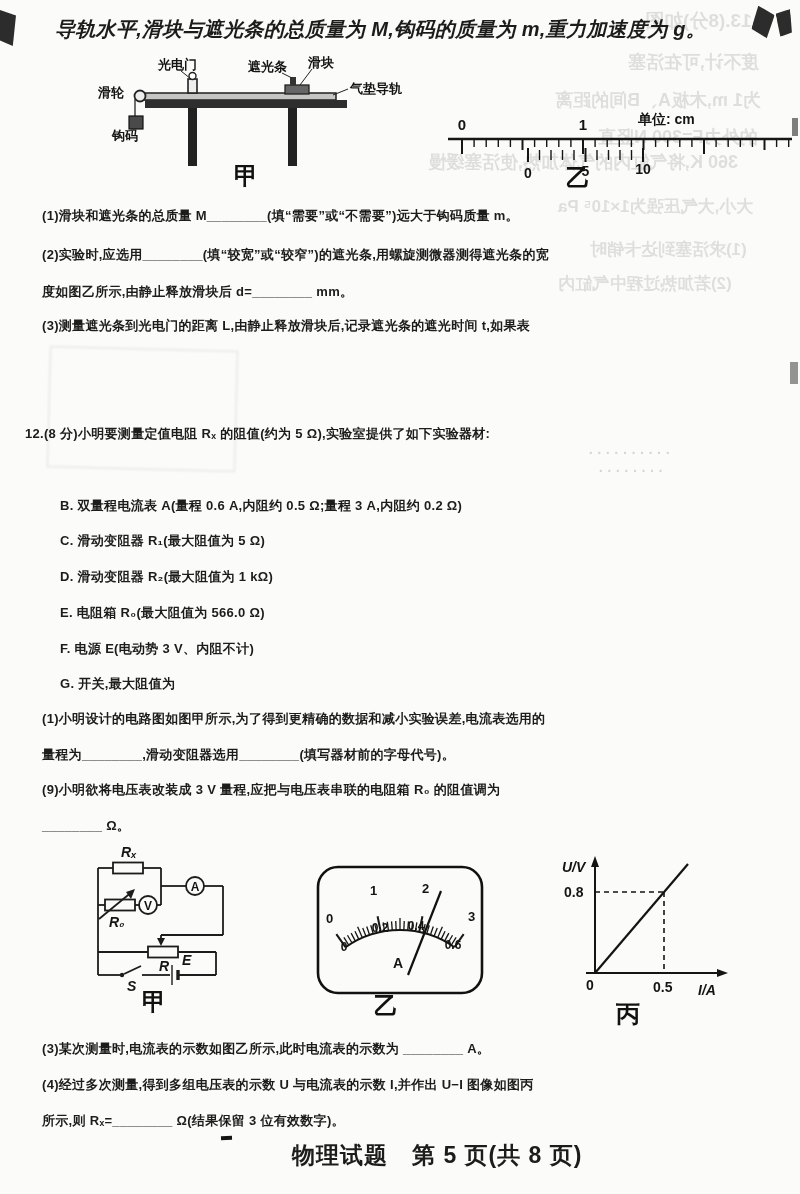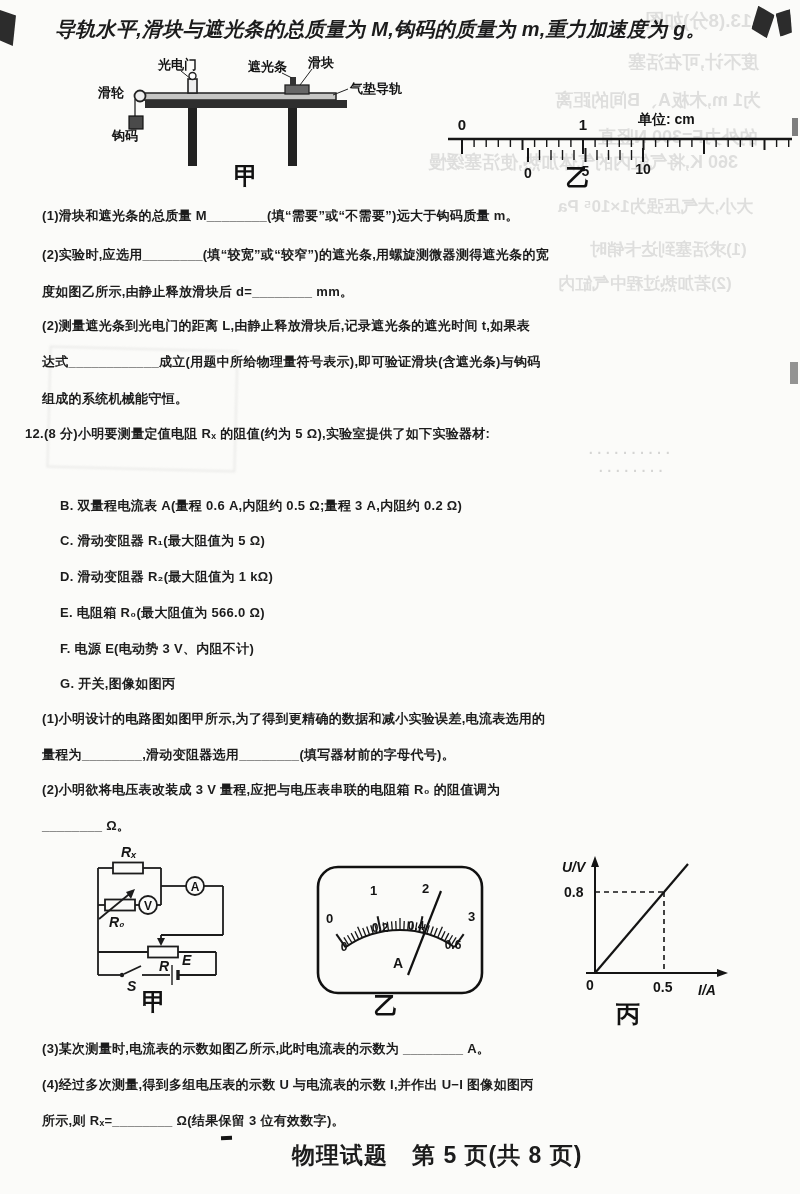--- a/index.html
+++ b/index.html
@@ -39,34 +39,32 @@
   <div class="smudge" style="left:753px;top:7px;width:20px;height:30px;transform:rotate(12deg);clip-path:polygon(10% 0,100% 20%,85% 100%,0 80%)"></div>
   <div class="smudge" style="left:777px;top:10px;width:15px;height:26px;transform:rotate(-8deg);clip-path:polygon(0 10%,100% 0,90% 90%,10% 100%)"></div>
   <div class="smudge" style="left:792px;top:118px;width:6px;height:18px;opacity:.6"></div>
   <div class="smudge" style="left:790px;top:362px;width:8px;height:22px;opacity:.5"></div>
   <div class="smudge" style="left:221px;top:1136px;width:11px;height:4px;transform:rotate(-2deg);background:#151515"></div>
 
   <div class="tl intro" style="left:55px;top:16px">导轨水平,滑块与遮光条的总质量为 M,钩码的质量为 m,重力加速度为 g。</div>
   <div class="tl" style="left:42px;top:207px">(1)滑块和遮光条的总质量 M________(填“需要”或“不需要”)远大于钩码质量 m。</div>
   <div class="tl" style="left:42px;top:246px">(2)实验时,应选用________(填“较宽”或“较窄”)的遮光条,用螺旋测微器测得遮光条的宽</div>
   <div class="tl" style="left:42px;top:283px">度如图乙所示,由静止释放滑块后 d=________ mm。</div>
-  <div class="tl" style="left:42px;top:317px">(2)测量遮光条到光电门的距离 L,由静止释放滑块后,记录遮光条的遮光时间 t,如果表</div>
-  <div class="tl" style="left:42px;top:353px">达式____________成立(用题中所给物理量符号表示),即可验证滑块(含遮光条)与钩码</div>
-  <div class="tl" style="left:42px;top:390px">组成的系统机械能守恒。</div>
+  <div class="tl" style="left:42px;top:317px">(3)测量遮光条到光电门的距离 L,由静止释放滑块后,记录遮光条的遮光时间 t,如果表</div>
 
   <div class="tl" style="left:25px;top:425px">12.(8 分)小明要测量定值电阻 Rₓ 的阻值(约为 5 Ω),实验室提供了如下实验器材:</div>
   <div class="tl" style="left:60px;top:497px">B. 双量程电流表 A(量程 0.6 A,内阻约 0.5 Ω;量程 3 A,内阻约 0.2 Ω)</div>
   <div class="tl" style="left:60px;top:532px">C. 滑动变阻器 R₁(最大阻值为 5 Ω)</div>
   <div class="tl" style="left:60px;top:568px">D. 滑动变阻器 R₂(最大阻值为 1 kΩ)</div>
   <div class="tl" style="left:60px;top:604px">E. 电阻箱 R₀(最大阻值为 566.0 Ω)</div>
   <div class="tl" style="left:60px;top:640px">F. 电源 E(电动势 3 V、内阻不计)</div>
-  <div class="tl" style="left:60px;top:675px">G. 开关,图像如图丙</div>
+  <div class="tl" style="left:60px;top:675px">G. 开关,最大阻值为</div>
   <div class="tl" style="left:42px;top:710px">(1)小明设计的电路图如图甲所示,为了得到更精确的数据和减小实验误差,电流表选用的</div>
   <div class="tl" style="left:42px;top:746px">量程为________,滑动变阻器选用________(填写器材前的字母代号)。</div>
-  <div class="tl" style="left:42px;top:781px">(2)小明欲将电压表改装成 3 V 量程,应把与电压表串联的电阻箱 R₀ 的阻值调为</div>
+  <div class="tl" style="left:42px;top:781px">(9)小明欲将电压表改装成 3 V 量程,应把与电压表串联的电阻箱 R₀ 的阻值调为</div>
   <div class="tl" style="left:42px;top:817px">________ Ω。</div>
   <div class="tl" style="left:42px;top:1040px">(3)某次测量时,电流表的示数如图乙所示,此时电流表的示数为 ________ A。</div>
   <div class="tl" style="left:42px;top:1076px">(4)经过多次测量,得到多组电压表的示数 U 与电流表的示数 I,并作出 U−I 图像如图丙</div>
   <div class="tl" style="left:42px;top:1112px">所示,则 Rₓ=________ Ω(结果保留 3 位有效数字)。</div>
 
   <svg id="apparatus-svg" style="left:50px;top:55px" width="350" height="135" viewBox="0 0 350 135">
     <rect x="88" y="38" width="198" height="7" fill="#c6c6c4" stroke="#222" stroke-width="1.5"></rect>
     <rect x="95" y="45" width="202" height="8" fill="#2e2e2e"></rect>
     <rect x="138" y="53" width="9" height="58" fill="#222"></rect>
     <rect x="238" y="53" width="9" height="58" fill="#222"></rect>

